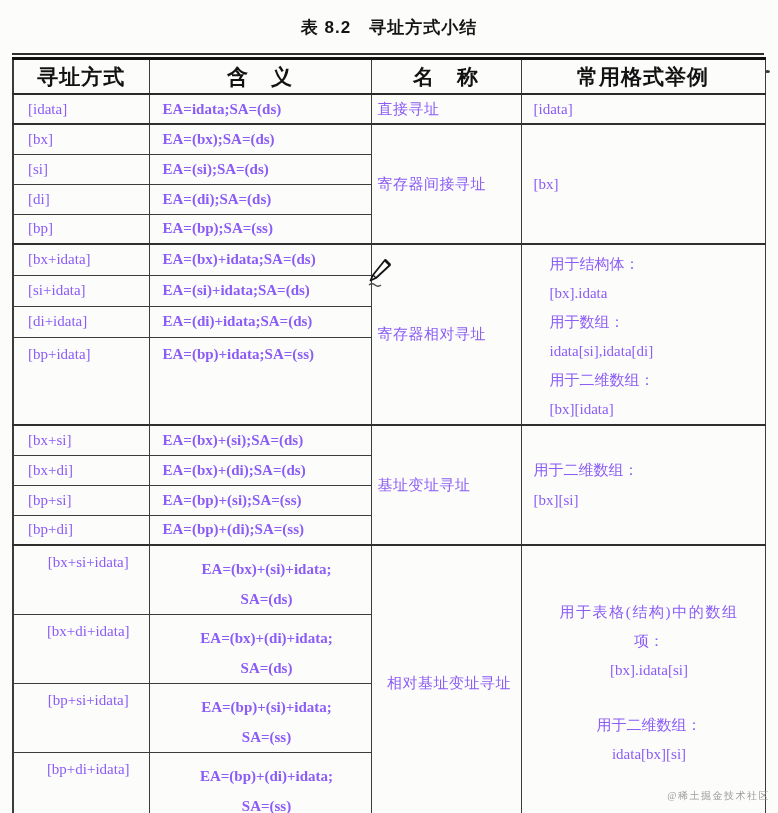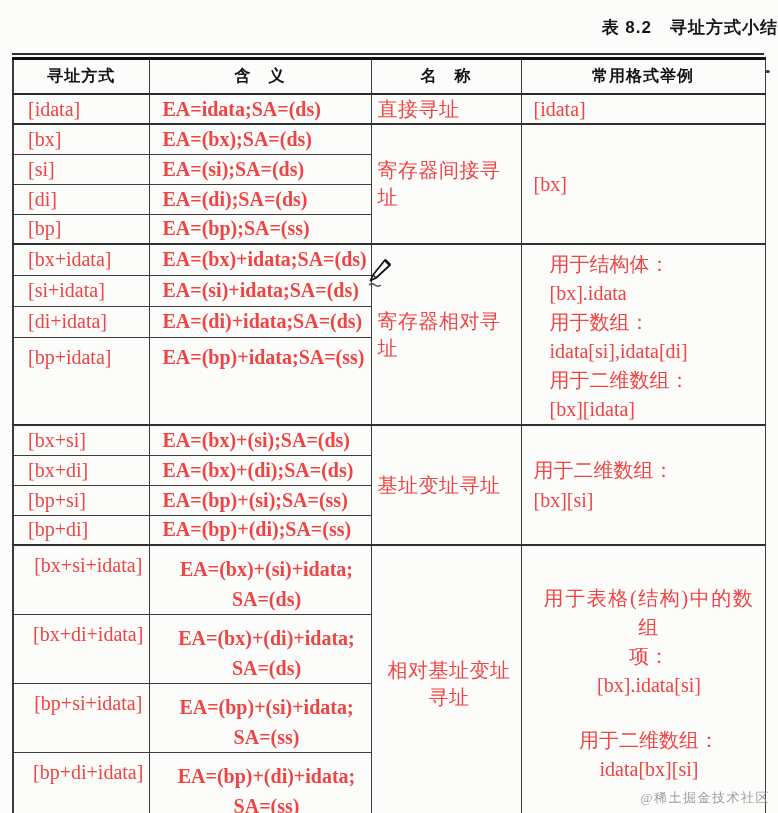--- a/index.html
+++ b/index.html
@@ -1,58 +1,58 @@
 <!DOCTYPE html>
 <html><head>
 <meta charset="utf-8">
 <style>
   html,body{margin:0;padding:0;background:#ffffff;}
   .page{
     position:relative;width:778px;height:813px;background:#fcfcfb;
     font-family:"Liberation Serif","DejaVu Serif",serif;color:#1b1b1b;overflow:hidden;
   }
   .title{
-    position:absolute;top:16px;left:0;width:100%;text-align:right;
+    position:absolute;top:16px;left:0;width:100%;text-align:center;
     font-family:"Liberation Sans","DejaVu Sans",sans-serif;font-weight:700;
     font-size:17px;letter-spacing:1px;white-space:pre;color:#141414;
   }
   .twrap{
     position:absolute;left:12px;top:53px;width:752px;
     border-top:2px solid #2e2e2e;padding-top:2px;
   }
   table{
     border-collapse:collapse;table-layout:fixed;width:752px;
     border-top:3px solid #121212;border-bottom:4px solid #121212;
     border-left:2px solid #3c3c3c;border-right:1px solid #6a6a6a;
   }
   th,td{
-    border:1px solid #3c3c3c;padding:0;font-size:20px;
-    overflow:hidden;color:#ef4444;
+    border:1px solid #3c3c3c;padding:0;font-size:15px;
+    overflow:hidden;color:#8b5cf6;
   }
   th{
     font-family:"Liberation Sans","DejaVu Sans",sans-serif;font-weight:700;
-    font-size:16px;height:33px;text-align:center;letter-spacing:1px;
+    font-size:21px;height:33px;text-align:center;letter-spacing:1px;
     border-bottom:2px solid #2a2a2a;color:#121212;white-space:pre;
   }
   tr.sec>td{border-top:2px solid #303030;}
   tr.h30{height:30px;} tr.h85{height:85px;} tr.h61{height:61px;text-align:center;}
   .c1{padding-left:14px;}
   .c2{padding-left:13px;font-weight:bold;}
   .name{padding-left:6px;vertical-align:middle;letter-spacing:0.5px;}
   .c4{padding-left:12px;}
   .vtop{vertical-align:top;padding-top:8px;}
   .m2 div{line-height:30px;}
   .exC{vertical-align:top;padding-top:5px;}
   .exC div{line-height:29px;margin-left:16px;}
   .exD div{line-height:30px;}
   .exE div{line-height:29px;}
   .exE .gap{margin-top:26px;}
   .ls{letter-spacing:1.6px;}
   .wm{
-    position:absolute;right:8px;top:789px;font-size:13px;color:#9c9c9c;
+    position:absolute;right:8px;top:789px;font-size:10px;color:#9c9c9c;
     letter-spacing:1.5px;font-family:"Liberation Serif","DejaVu Serif",serif;
   }
   .pencil{position:absolute;left:366px;top:257px;width:28px;height:36px;}
   .speck{position:absolute;left:765px;top:70px;width:5px;height:3px;background:#3a3a3a;border-radius:50%;}
 </style>
 </head>
 <body>
 
 <div class="page">
 

